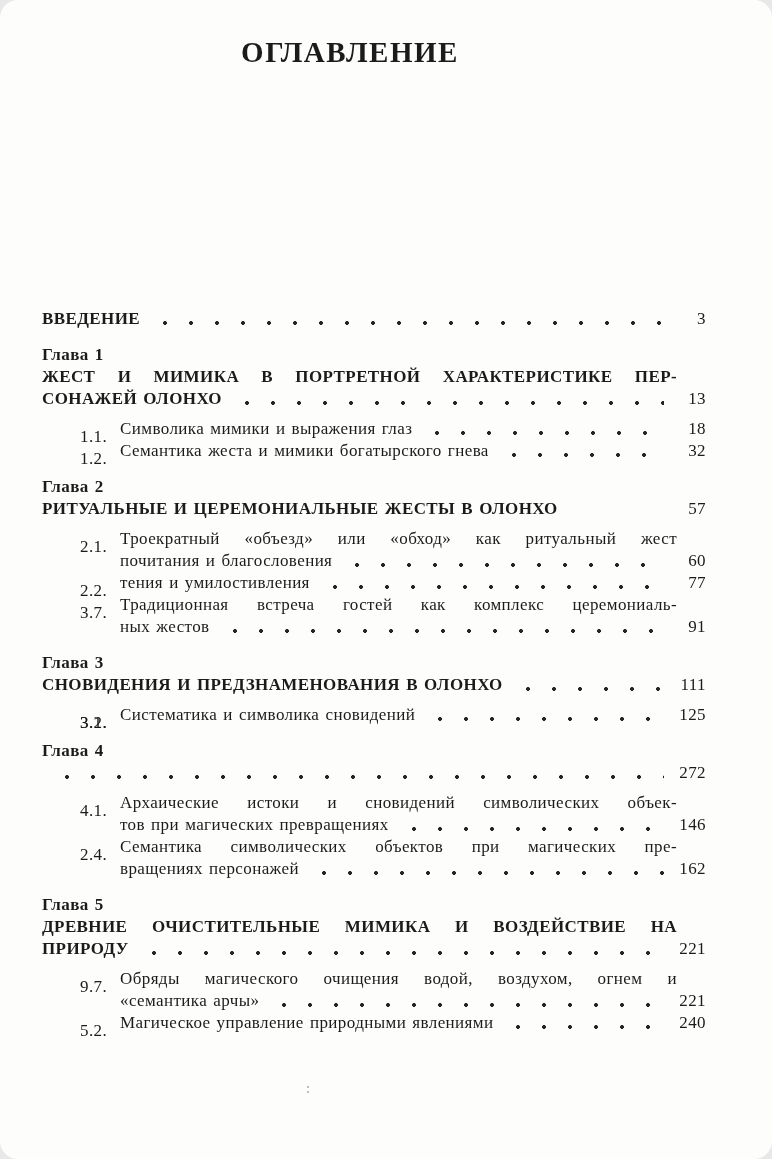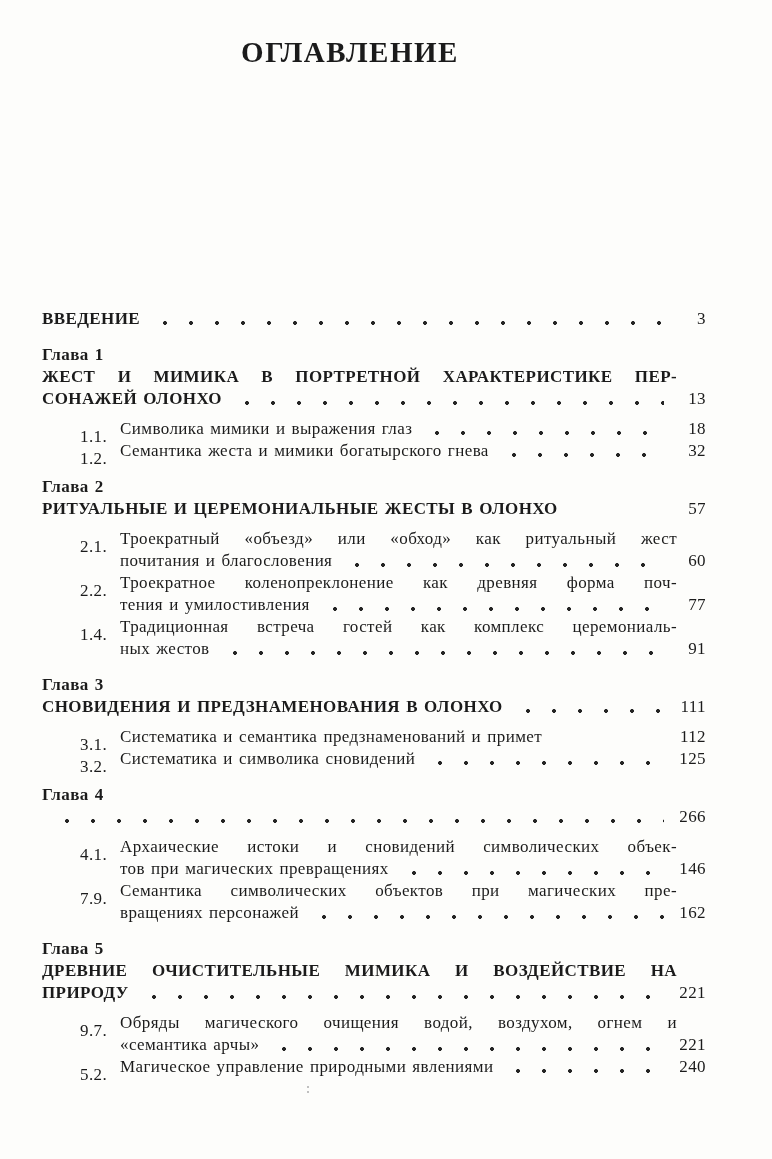--- a/index.html
+++ b/index.html
@@ -9,20 +9,21 @@
   }
   .page {
     position: relative;
     width: 772px;
     height: 1159px;
     margin: 0;
     background: #fdfdfb;
     font-family: "Liberation Serif", "DejaVu Serif", serif;
     color: #1b1b1b;
     overflow: hidden;
+    border-radius: 18px;
   }
   .doc-title {
     margin: 36px 72px 0 0;
     text-align: center;
     font-size: 29px;
     font-weight: bold;
     letter-spacing: 1.5px;
     line-height: 32px;
   }
   .toc {
@@ -145,29 +146,28 @@
             <span class="num">2.1.</span>
             <div class="jline">Троекратный «объезд» или «обход» как ритуальный жест</div>
             <div class="lastline">
               <span class="txt">почитания и благословения</span>
               <span class="leader"></span>
               <span class="page-num">60</span>
             </div>
           </div>
           <div class="entry section-entry">
             <span class="num">2.2.</span>
-            <div class="jline">Троекратное коленопреклонение как древняя форма поч-</div>
             <div class="lastline">
               <span class="txt">тения и умилостивления</span>
               <span class="leader"></span>
               <span class="page-num">77</span>
             </div>
           </div>
           <div class="entry section-entry">
-            <span class="num">1.4.</span>
+            <span class="num">3.7.</span>
             <div class="jline">Традиционная встреча гостей как комплекс церемониаль-</div>
             <div class="lastline">
               <span class="txt">ных жестов</span>
               <span class="leader"></span>
               <span class="page-num">91</span>
             </div>
           </div>
         </div>
       </div>
       <div class="chapter">
@@ -175,56 +175,51 @@
         <div class="entry bold">
           <div class="lastline">
             <span class="txt">СНОВИДЕНИЯ И ПРЕДЗНАМЕНОВАНИЯ В ОЛОНХО</span>
             <span class="leader"></span>
             <span class="page-num">111</span>
           </div>
         </div>
         <div class="sections">
           <div class="entry section-entry">
             <span class="num">3.1.</span>
-            <div class="lastline">
-              <span class="txt">Систематика и семантика предзнаменований и примет</span>
-              <span class="leader noleader"></span>
-              <span class="page-num">112</span>
-            </div>
           </div>
           <div class="entry section-entry">
             <span class="num">3.2.</span>
             <div class="lastline">
               <span class="txt">Систематика и символика сновидений</span>
               <span class="leader"></span>
               <span class="page-num">125</span>
             </div>
           </div>
         </div>
       </div>
       <div class="chapter">
         <div class="chapter-label">Глава 4</div>
         <div class="entry bold">
           <div class="lastline">
             <span class="leader"></span>
-            <span class="page-num">266</span>
+            <span class="page-num">272</span>
           </div>
         </div>
         <div class="sections">
           <div class="entry section-entry">
             <span class="num">4.1.</span>
             <div class="jline">Архаические истоки и сновидений символических объек-</div>
             <div class="lastline">
               <span class="txt">тов при магических превращениях</span>
               <span class="leader"></span>
               <span class="page-num">146</span>
             </div>
           </div>
           <div class="entry section-entry">
-            <span class="num">7.9.</span>
+            <span class="num">2.4.</span>
             <div class="jline">Семантика символических объектов при магических пре-</div>
             <div class="lastline">
               <span class="txt">вращениях персонажей</span>
               <span class="leader"></span>
               <span class="page-num">162</span>
             </div>
           </div>
         </div>
       </div>
       <div class="chapter">

